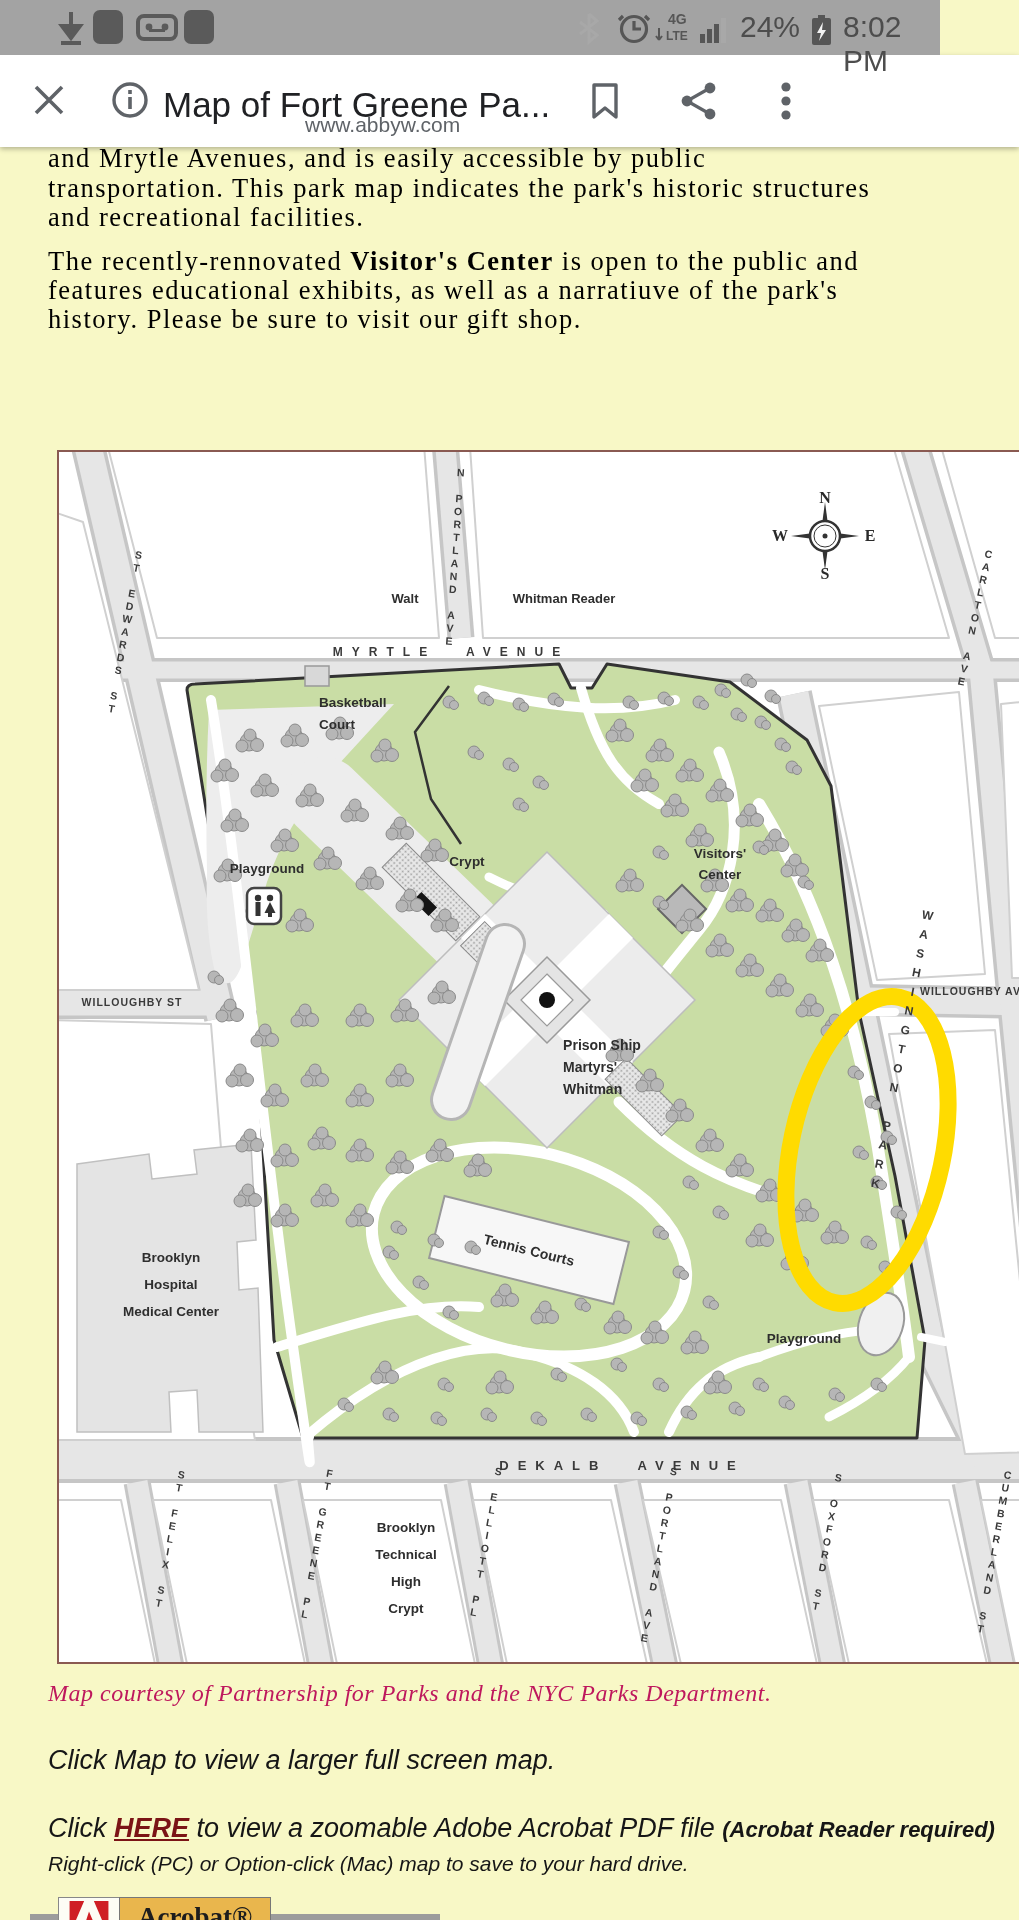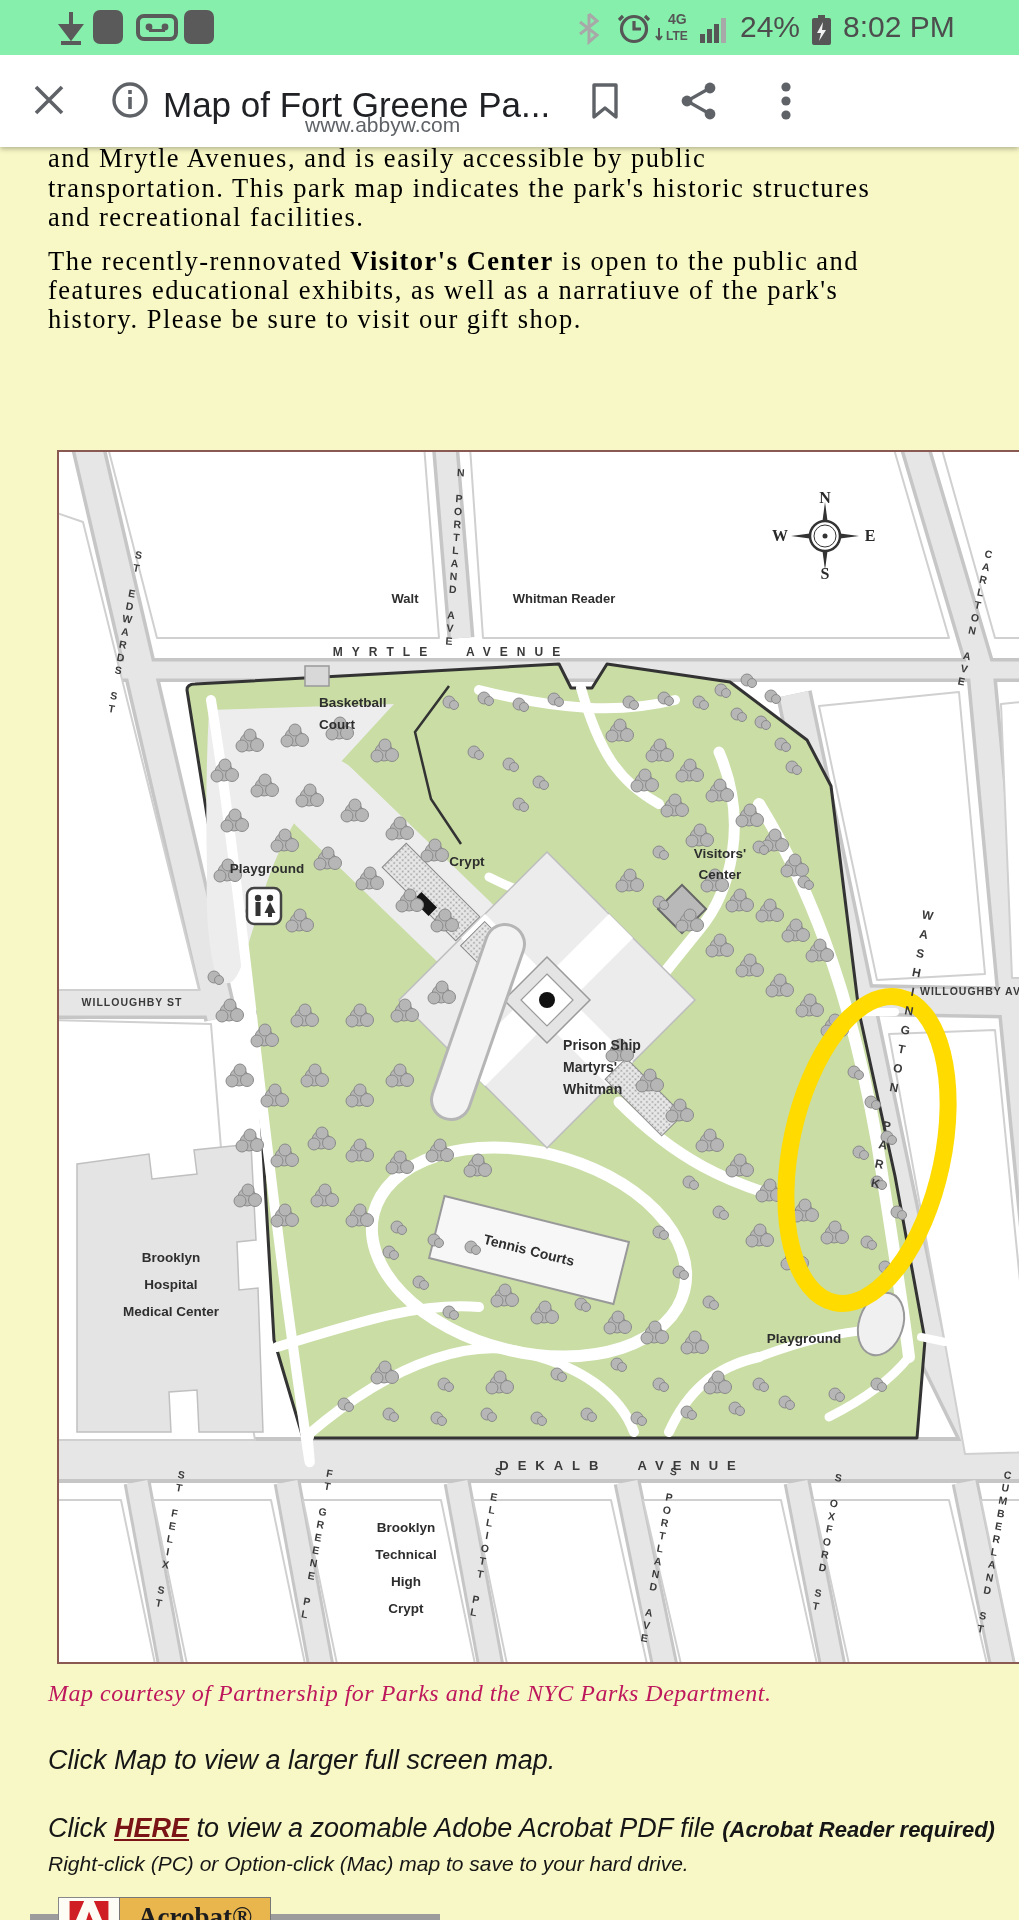--- a/index.html
+++ b/index.html
@@ -1,19 +1,19 @@
 <!DOCTYPE html>
 <html><head>
 <meta charset="utf-8">
 <style>
   html,body{margin:0;padding:0;background:#222;}
   #screen{position:relative;width:1019px;height:1920px;overflow:hidden;background:#f8f8c6;
           font-family:"Liberation Sans",sans-serif;}
   
-  .status-bar{position:absolute;left:0;top:0;width:1019px;height:55px;background:#86efac;z-index:30;}
+  .status-bar{position:absolute;left:0;top:0;width:940px;height:55px;background:#a3a3a3;z-index:30;}
   .status-bar svg{position:absolute;top:0;}
   .st-text{position:absolute;top:10px;font-size:30px;color:#4d4d4d;}
   
   .header{position:absolute;left:0;top:55px;width:1019px;height:92px;background:#fff;z-index:29;
           box-shadow:0 2px 5px rgba(0,0,0,.28);}
   .hicon{position:absolute;cursor:pointer;}
   .htitle{position:absolute;left:163px;top:30px;font-size:35px;color:#202124;white-space:nowrap;}
   .hurl{position:absolute;left:305px;top:58px;font-size:21px;color:#5f6368;}
   
   .page{position:absolute;left:0;top:147px;width:1019px;height:1773px;overflow:hidden;background:#f8f8c6;}

